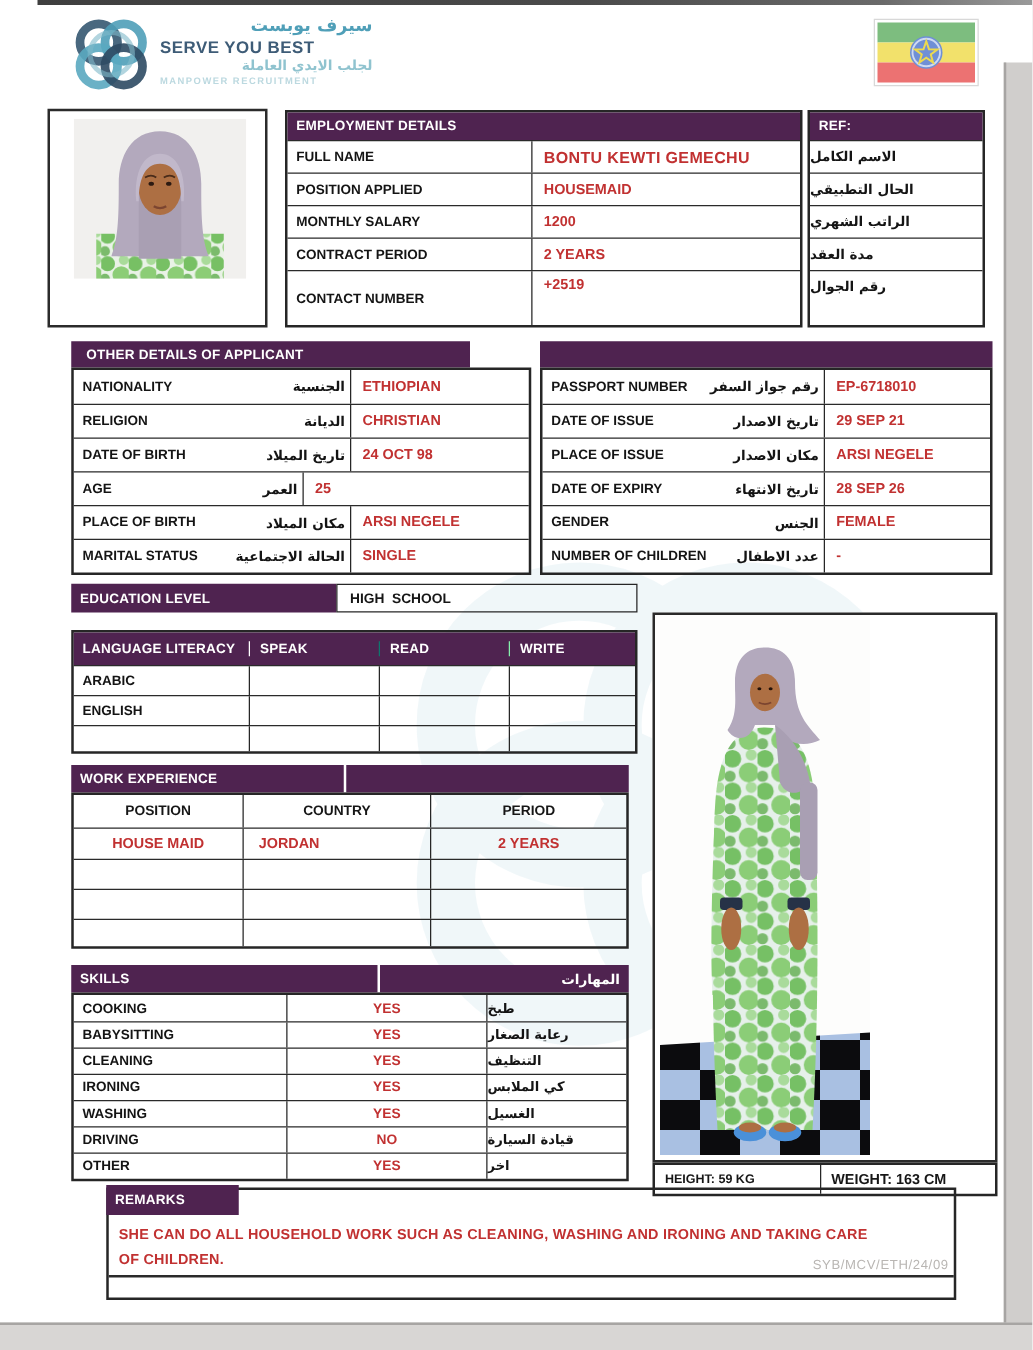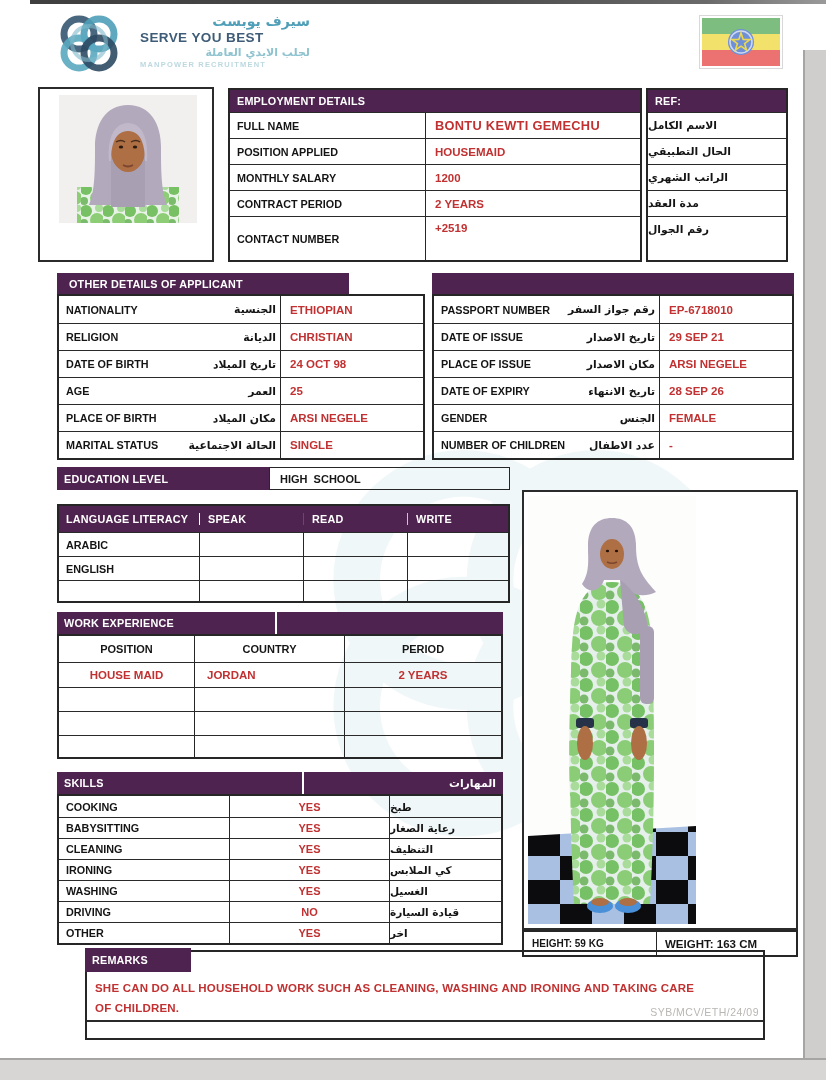--- a/index.html
+++ b/index.html
@@ -64,21 +64,21 @@
 
   <svg class="abs z1" style="left:56px;top:10px;" width="66" height="66" viewBox="0 0 66 66">
     <g fill="none" stroke-linecap="round">
       <circle cx="23" cy="24" r="15" stroke="#3f6078" stroke-width="7" opacity=".95"></circle>
       <circle cx="43" cy="24" r="15" stroke="#4f9fb8" stroke-width="7" opacity=".9"></circle>
       <circle cx="23" cy="43" r="15" stroke="#5aa8c0" stroke-width="7" opacity=".9"></circle>
       <circle cx="43" cy="43" r="15" stroke="#2e4a63" stroke-width="7" opacity=".9"></circle>
       <circle cx="33" cy="33" r="17" stroke="#7fb9c9" stroke-width="4" opacity=".6"></circle>
     </g>
   </svg>
-  <div class="abs z1" style="left:140px;top:13px;width:170px;">
+  <div class="abs z1" style="left:128px;top:13px;width:170px;">
     <div class="lg-ar">سيرف يوبست</div>
     <div class="lg-en">SERVE YOU BEST</div>
     <div class="lg-ar2">لجلب الايدي العاملة</div>
     <div class="lg-en2">MANPOWER RECRUITMENT</div>
   </div>
 
   <div class="abs z1 flagbox" style="left:699px;top:15px;">
     <div class="flag">
       <div class="fs" style="top:0;background:#7dbd7f;"></div>
       <div class="fs" style="top:16px;background:#f2e16b;"></div>
@@ -156,21 +156,21 @@
         <div class="cell ar" style="flex:1;justify-content:flex-end;padding-right:8px;">الراتب الشهري</div>
       </div>
     <div class="row h26">
         <div class="cell ar" style="flex:1;justify-content:flex-end;padding-right:8px;">مدة العقد</div>
       </div>
     <div class="row hgrow">
         <div class="cell ar" style="flex:1;justify-content:flex-end;padding-right:8px;align-items:flex-start;padding-top:6px;">رقم الجوال</div>
       </div>
   </div>
 
-  <div class="abs z1 bar" style="left:57px;top:273px;width:292px;height:21px;padding-left:12px;">
+  <div class="abs z1 bar" style="left:57px;top:273px;width:319px;height:21px;padding-left:12px;">
     <span>OTHER DETAILS OF APPLICANT</span>
   </div>
   <div class="abs z1 bar" style="left:432px;top:273px;width:362px;height:21px;"></div>
 
   <div class="abs z1 tbl" style="left:57px;top:294px;width:368px;height:166px;">
     <div class="row h27 noline">
         <div class="cell br" style="width:222px;justify-content:space-between;">
           <span class="lab">NATIONALITY</span>
           <span class="ar" style="padding-right:4px;">الجنسية</span>
         </div>
@@ -184,21 +184,21 @@
         <div class="cell val" style="flex:1;">CHRISTIAN</div>
       </div>
     <div class="row h27">
         <div class="cell br" style="width:222px;justify-content:space-between;">
           <span class="lab">DATE OF BIRTH</span>
           <span class="ar" style="padding-right:4px;">تاريخ الميلاد</span>
         </div>
         <div class="cell val" style="flex:1;">24 OCT 98</div>
       </div>
     <div class="row h27">
-        <div class="cell br" style="width:222px;justify-content:space-between;">
+        <div class="cell br" style="width:184px;justify-content:space-between;">
           <span class="lab">AGE</span>
           <span class="ar" style="padding-right:4px;">العمر</span>
         </div>
         <div class="cell val" style="flex:1;">25</div>
       </div>
     <div class="row h27">
         <div class="cell br" style="width:222px;justify-content:space-between;">
           <span class="lab">PLACE OF BIRTH</span>
           <span class="ar" style="padding-right:4px;">مكان الميلاد</span>
         </div>

